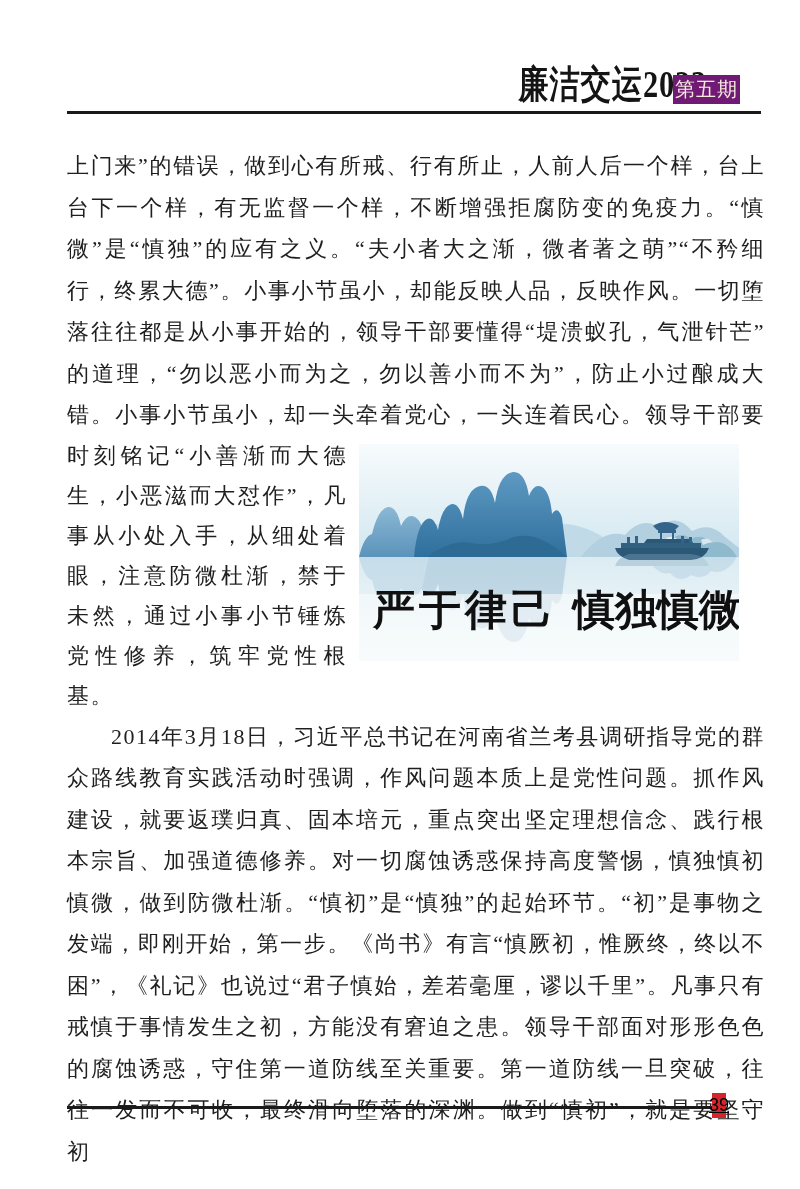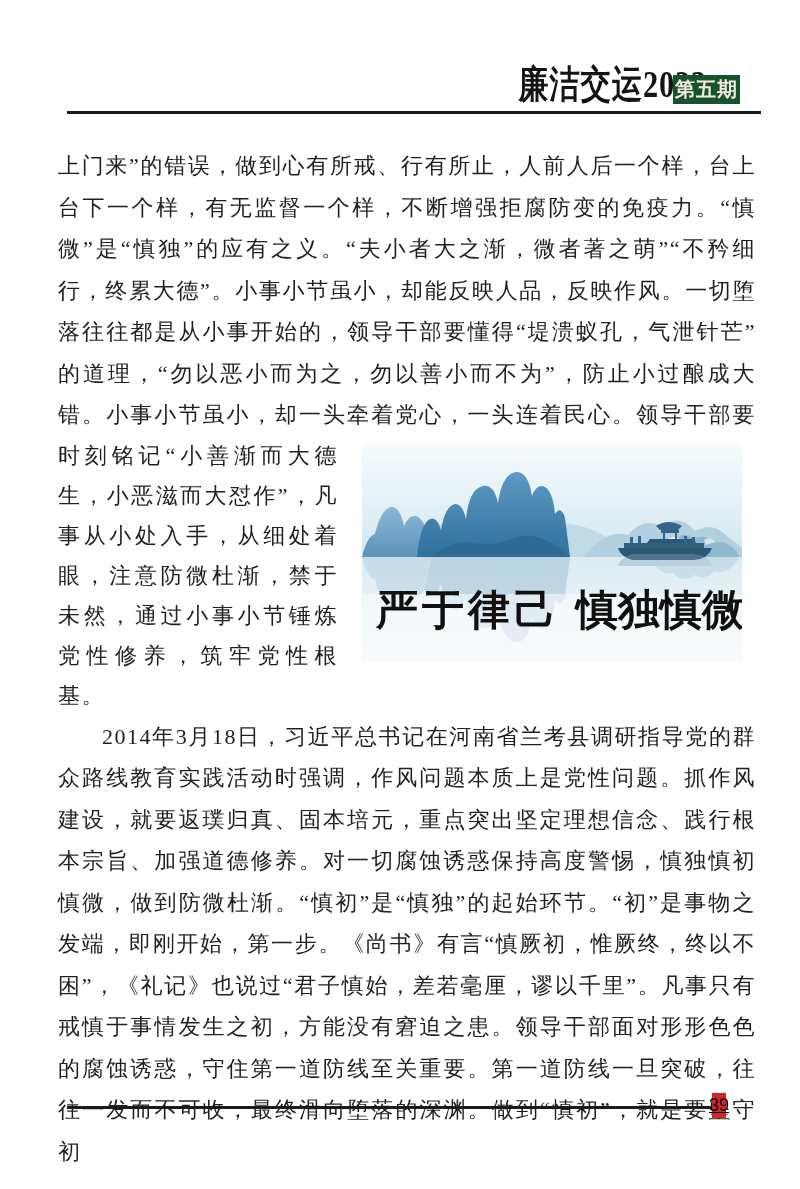--- a/index.html
+++ b/index.html
@@ -17,40 +17,40 @@
   .masthead-title {
     position:absolute; top:60px; right:134px;
     height:48px; line-height:48px;
     font-size:38px; font-weight:900; color:#141414;
     letter-spacing:1px; white-space:nowrap;
     transform:scaleX(.8); transform-origin:100% 50%;
   }
   .issue-badge {
     position:absolute; top:75px; left:673px;
     width:67px; height:29px;
-    background:#14532d; color:#f4ebdd;
-    font-size:20px; font-weight:bold;
+    background:#701a75; color:#f4ebdd;
+    font-size:20px; font-weight:normal;
     display:flex; align-items:center; justify-content:center;
     letter-spacing:1px;
   }
   .header-rule {
     position:absolute; top:111px; left:67px;
     width:694px; height:3px; background:#1a1a1a;
   }
 
   
   .article {
-    position:absolute; top:145px; left:58px; width:698px;
+    position:absolute; top:145px; left:67px; width:698px;
     font-size:22px; line-height:41.5px; letter-spacing:1.5px;
     color:#1f1f1f;
   }
   .para { margin:0; text-align:justify; }
   .para-cont { text-align-last:justify; }
   .wrap-row { display:flex; align-items:flex-start; }
-  .wrap-col { width:280px; margin-right:16px; line-height:40px; text-align:justify; }
+  .wrap-col { width:280px; margin-right:4px; line-height:40px; text-align:justify; }
   .illustration { margin:8px; width:380px; height:217px; flex:0 0 380px; }
   .para-indent { text-indent:2em; text-align-last:justify; }
 
   
   .footer-rule {
     position:absolute; top:1106px; left:67px;
     width:645px; height:3px; background:#1a1a1a;
   }
   .page-number-badge {
     position:absolute; top:1093px; left:712px;

